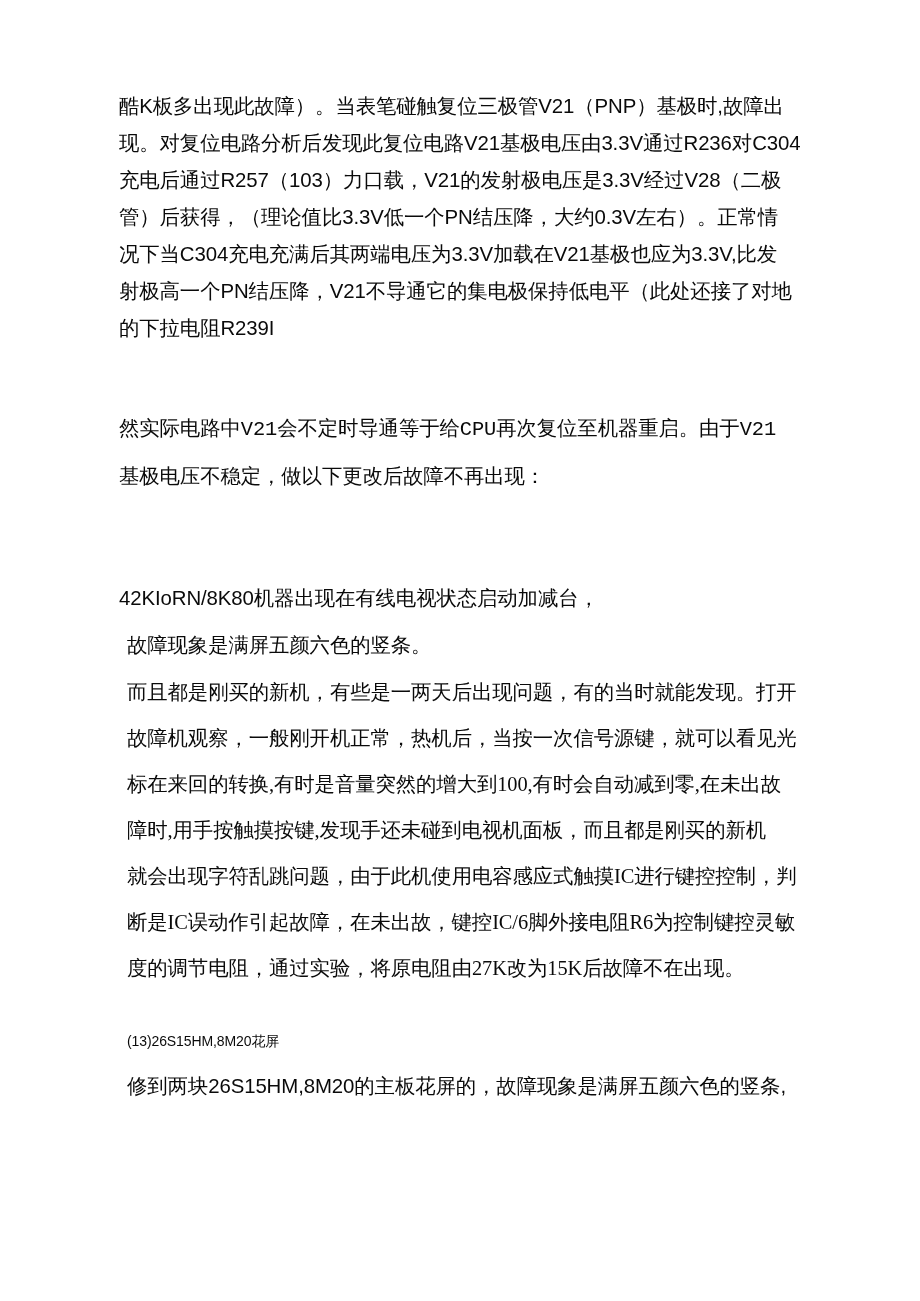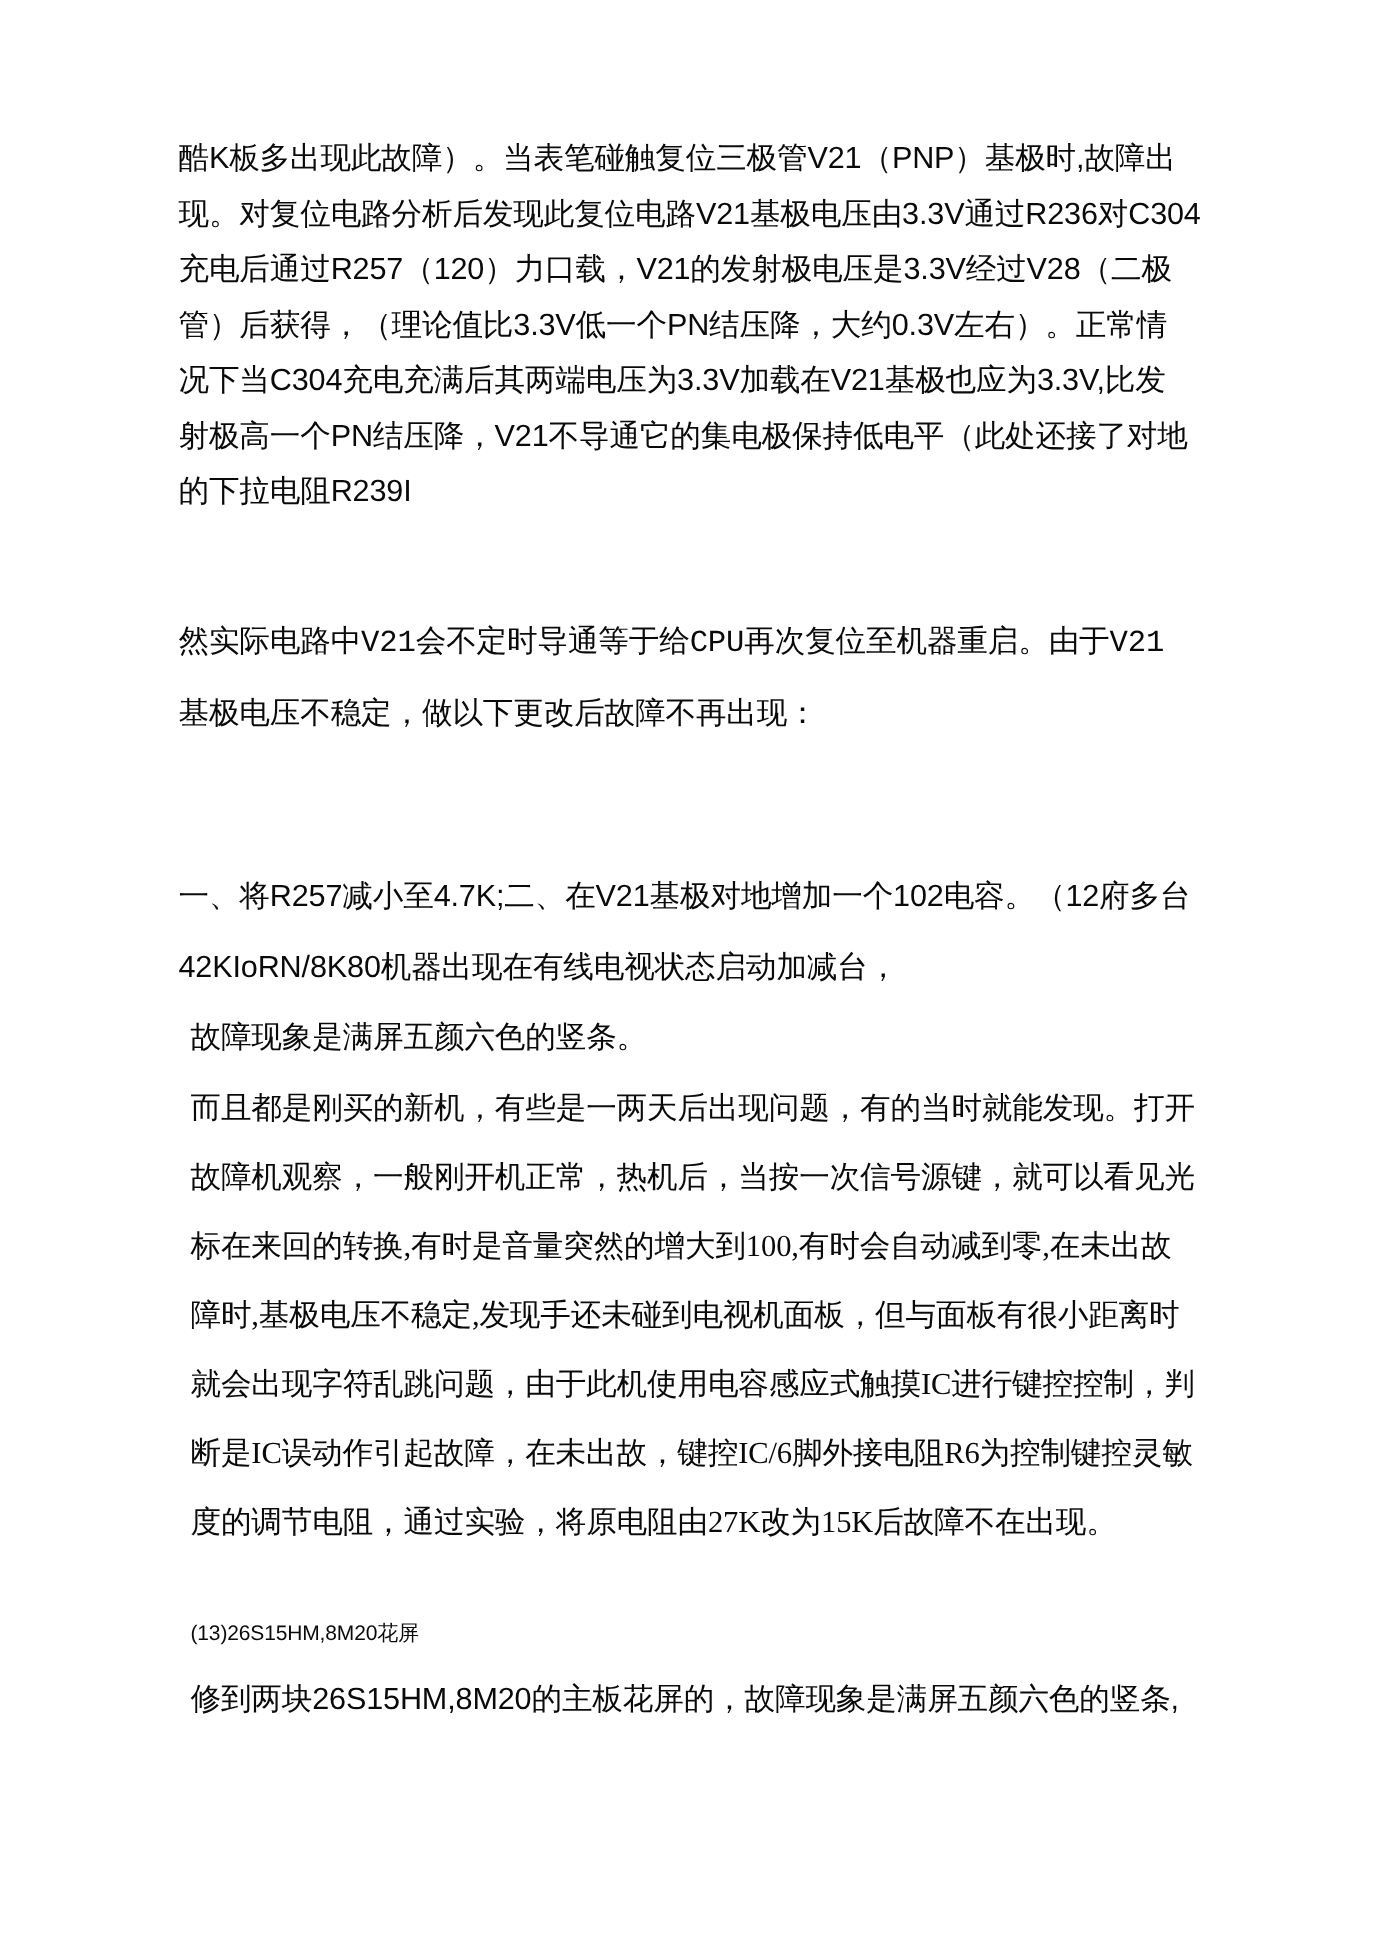--- a/index.html
+++ b/index.html
@@ -121,43 +121,42 @@
 </style>
 </head>
 <body>
 
 <div class="page">
   <div class="text-body">
 
     <div class="block p1">
       <span class="line">酷K板多出现此故障）。当表笔碰触复位三极管V21（PNP）基极时,故障出</span>
       <span class="line">现。对复位电路分析后发现此复位电路V21基极电压由3.3V通过R236对C304</span>
-      <span class="line">充电后通过R257（120）力口载，V21的发射极电压是3.3V经过V28（二极</span>
+      <span class="line">充电后通过R257（103）力口载，V21的发射极电压是3.3V经过V28（二极</span>
       <span class="line">管）后获得，（理论值比3.3V低一个PN结压降，大约0.3V左右）。正常情</span>
       <span class="line">况下当C304充电充满后其两端电压为3.3V加载在V21基极也应为3.3V,比发</span>
       <span class="line">射极高一个PN结压降，V21不导通它的集电极保持低电平（此处还接了对地</span>
       <span class="line">的下拉电阻R239I</span>
     </div>
 
     <div class="block p2">
       <span class="line">然实际电路中V21会不定时导通等于给CPU再次复位至机器重启。由于V21</span>
       <span class="line">基极电压不稳定，做以下更改后故障不再出现：</span>
     </div>
 
     <div class="block p3">
-      <span class="line">一、将R257减小至4.7K;二、在V21基极对地增加一个102电容。（12府多台</span>
       <span class="line">42KIoRN/8K80机器出现在有线电视状态启动加减台，</span>
       <span class="line indent">故障现象是满屏五颜六色的竖条。</span>
     </div>
 
     <div class="block p4">
       <span class="line indent">而且都是刚买的新机，有些是一两天后出现问题，有的当时就能发现。打开</span>
       <span class="line indent">故障机观察，一般刚开机正常，热机后，当按一次信号源键，就可以看见光</span>
       <span class="line indent">标在来回的转换,有时是音量突然的增大到100,有时会自动减到零,在未出故</span>
-      <span class="line indent">障时,基极电压不稳定,发现手还未碰到电视机面板，但与面板有很小距离时</span>
+      <span class="line indent">障时,用手按触摸按键,发现手还未碰到电视机面板，而且都是刚买的新机</span>
       <span class="line indent">就会出现字符乱跳问题，由于此机使用电容感应式触摸IC进行键控控制，判</span>
       <span class="line indent">断是IC误动作引起故障，在未出故，键控IC/6脚外接电阻R6为控制键控灵敏</span>
       <span class="line indent">度的调节电阻，通过实验，将原电阻由27K改为15K后故障不在出现。</span>
     </div>
 
     <div class="block p5">
       <span class="line indent">(13)26S15HM,8M20花屏</span>
     </div>
 
     <div class="block p6">

